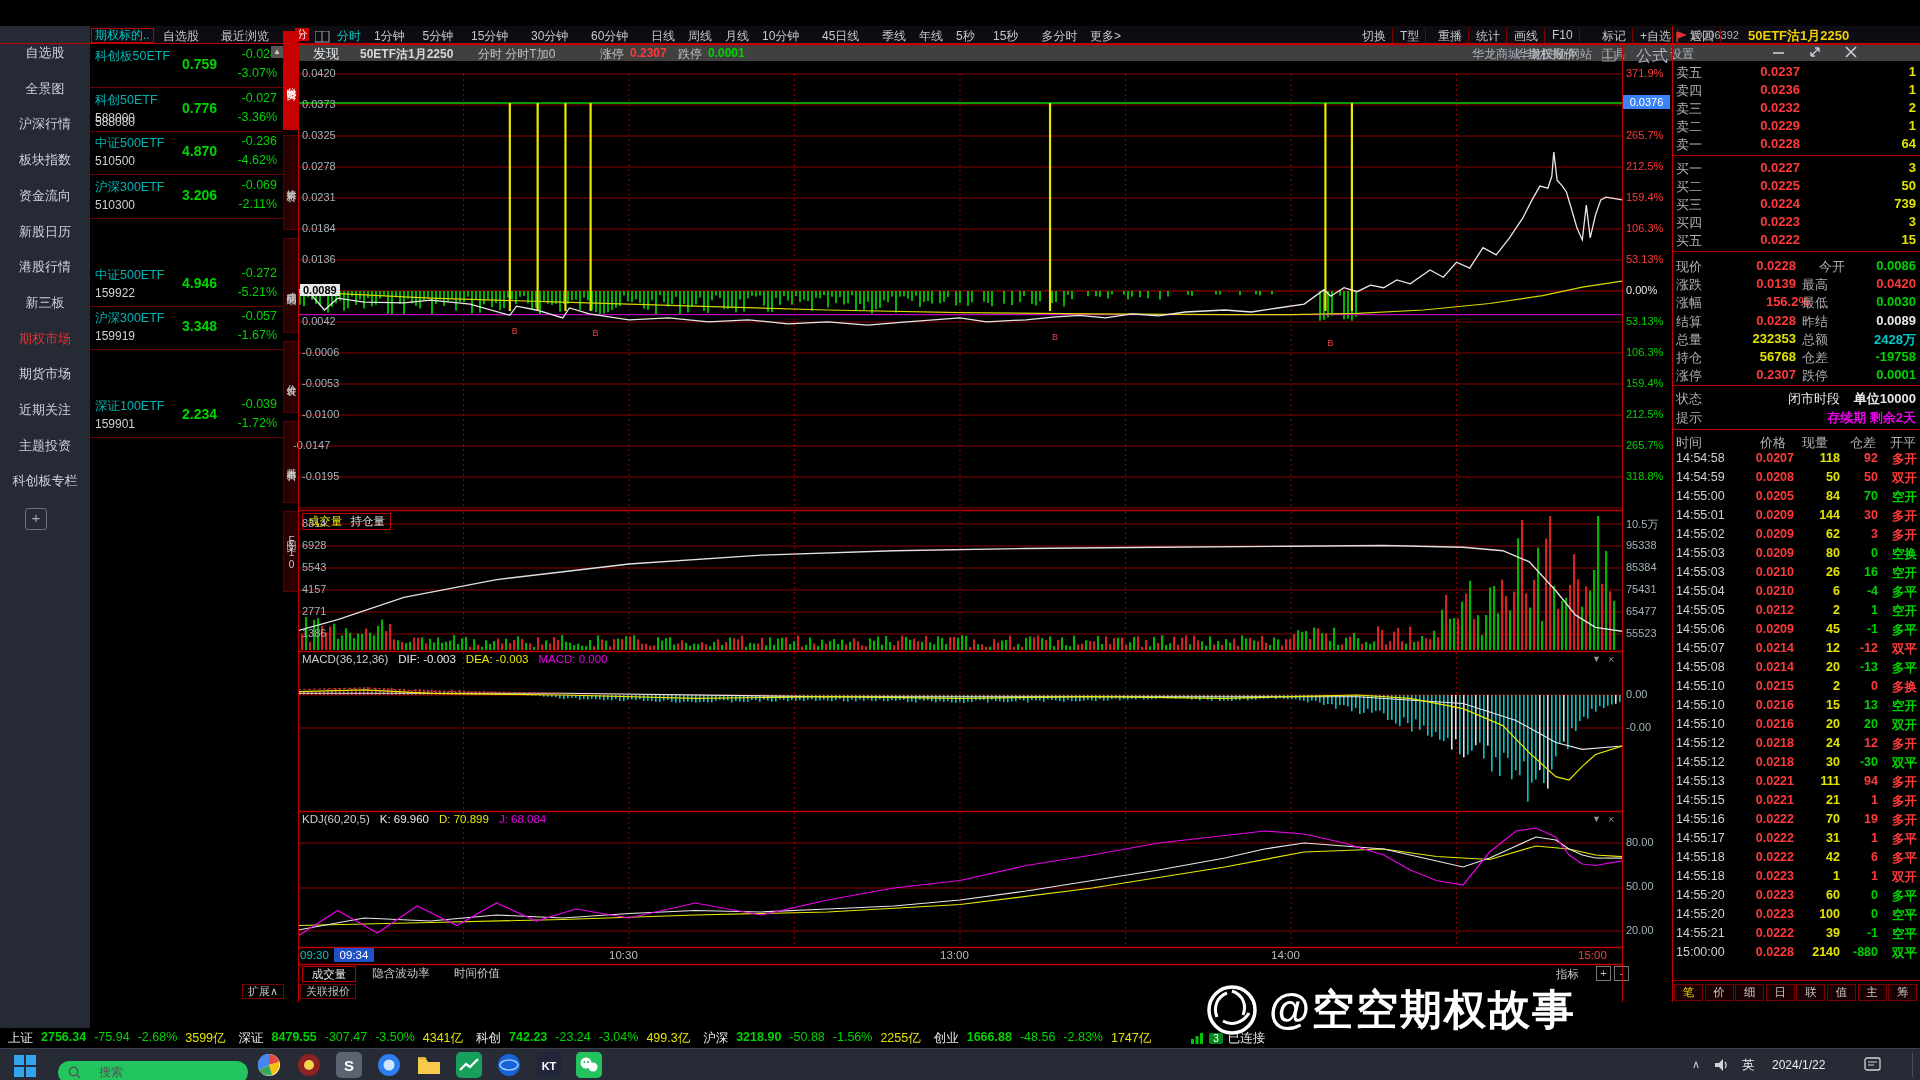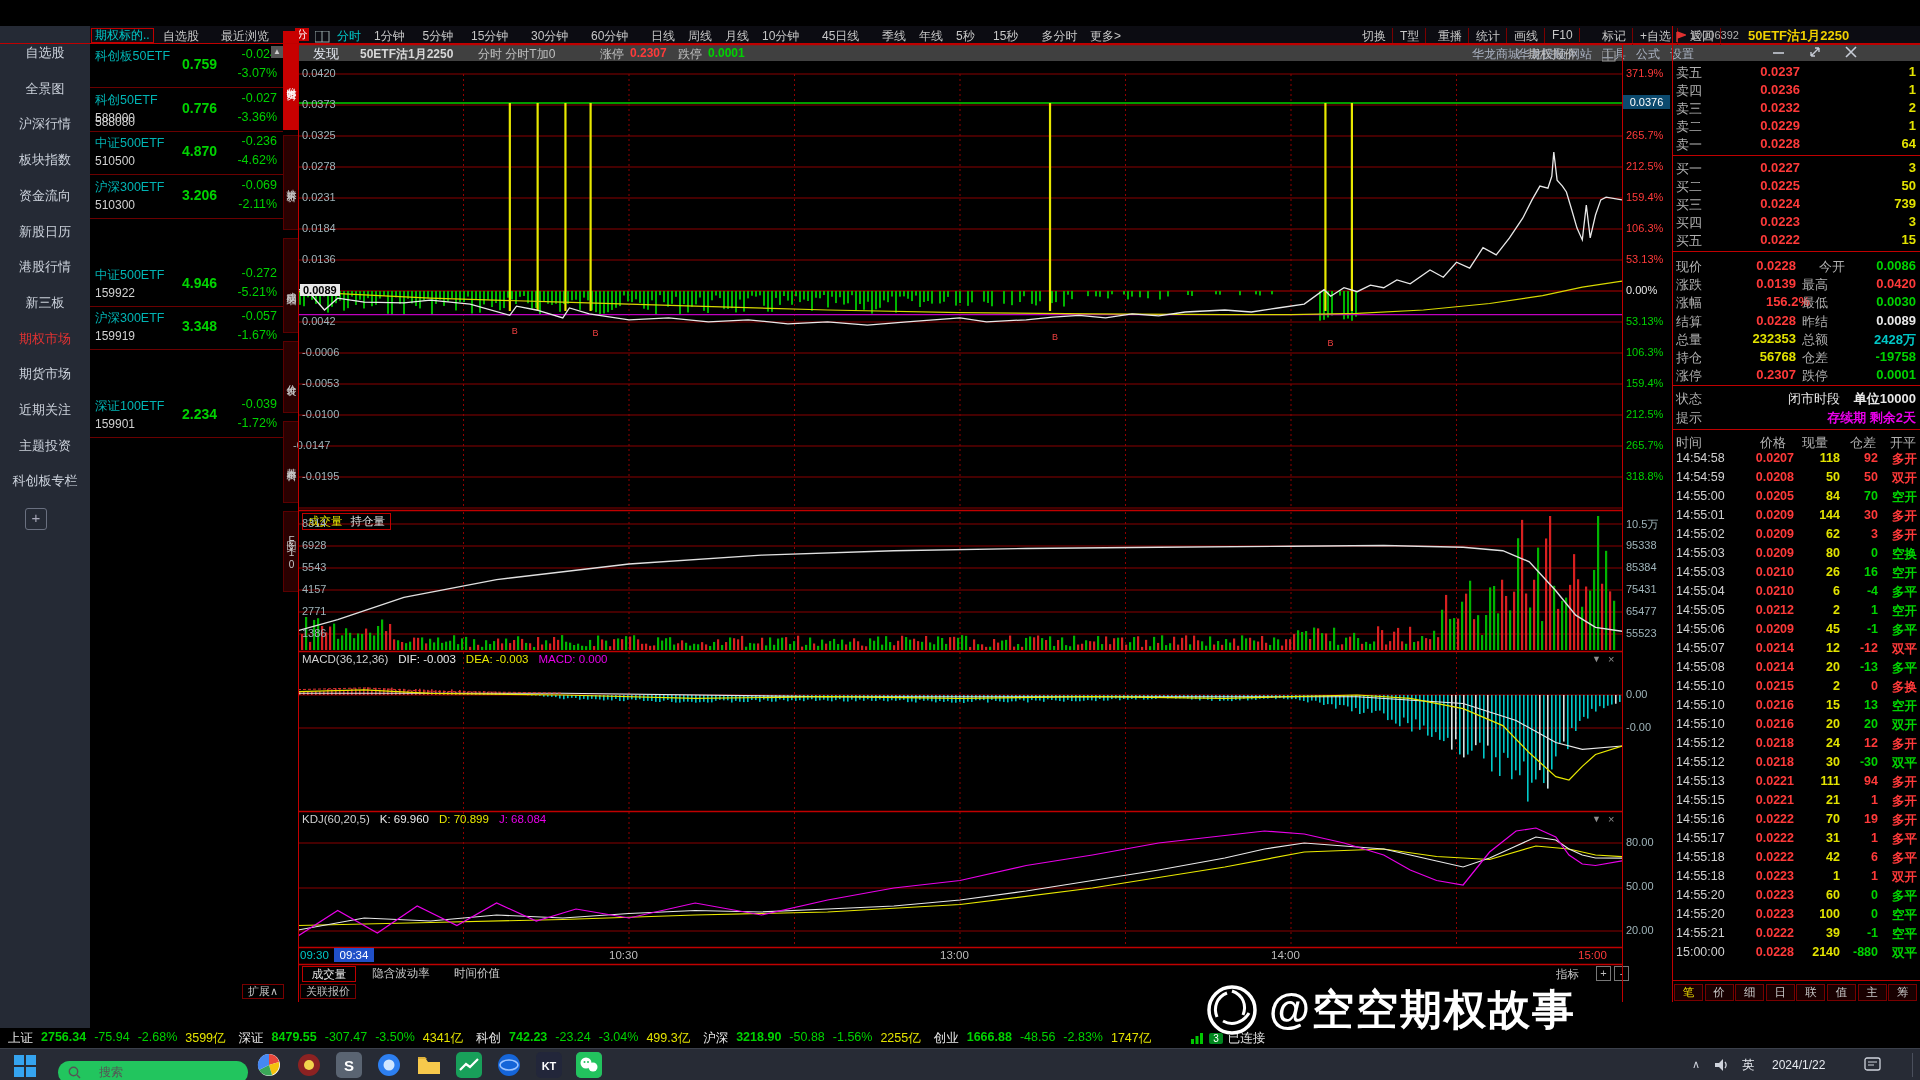--- a/index.html
+++ b/index.html
@@ -55,21 +55,21 @@
           <rect x="11" y="10" width="5" height="5" fill="#7fb3ff"></rect>
         </svg></div>
       <div style="position: absolute; left: 172px; top: 5px; font-size: 13px; color: rgb(226, 230, 238); cursor: pointer;">行情</div>
       <div style="position: absolute; left: 219px; top: 5px; font-size: 13px; color: rgb(226, 230, 238); cursor: pointer;">交易</div>
       <div style="position: absolute; left: 266px; top: 5px; font-size: 13px; color: rgb(226, 230, 238); cursor: pointer;">资讯</div>
       <div style="position: absolute; left: 313px; top: 5px; font-size: 13px; color: rgb(226, 230, 238); cursor: pointer;">发现</div>
       <div style="position: absolute; left: 1472px; top: 6px; font-size: 12px; color: rgb(170, 178, 194); cursor: pointer;">华龙商城</div>
       <div style="position: absolute; left: 1518px; top: 6px; font-size: 12px; color: rgb(170, 178, 194); cursor: pointer;">华龙投顾</div>
       <div style="position: absolute; left: 1568px; top: 6px; font-size: 12px; color: rgb(170, 178, 194); cursor: pointer;">网站</div>
       <div style="position: absolute; left: 1602px; top: 6px; font-size: 12px; color: rgb(170, 178, 194); cursor: pointer;">工具</div>
-      <div style="position: absolute; left: 1636px; top: 6px; font-size: 12px; color: rgb(170, 178, 194); cursor: pointer;">公式</div>
+      <div style="position: absolute; left: 1636px; top: 6px; font-size: 16px; color: rgb(170, 178, 194); cursor: pointer;">公式</div>
       <div style="position: absolute; left: 1670px; top: 6px; font-size: 12px; color: rgb(170, 178, 194); cursor: pointer;">设置</div>
       <div style="position: absolute; left: 1750px; top: 5px;"><span class="winbtn"><svg width="14" height="14">
             <line x1="1" y1="8" x2="12" y2="8" stroke="#c7ccd6" stroke-width="1.6"></line>
           </svg></span><span class="winbtn"><svg width="14" height="14">
             <path d="M3 11 L11 3 M11 3 l-4 0 M11 3 l0 4 M3 11 l4 0 M3 11 l0 -4" stroke="#c7ccd6" stroke-width="1.4" fill="none"></path>
           </svg></span><span class="winbtn"><svg width="14" height="14">
             <path d="M2 2 L12 12 M12 2 L2 12" stroke="#c7ccd6" stroke-width="1.6"></path>
           </svg></span></div>
     </div>
   <div id="toolbar" class="abs">
@@ -1176,21 +1176,21 @@
       <div class="axlbl r" style="position: absolute; left: 1626px; top: 191px;">159.4%</div>
       <div class="axlbl r" style="position: absolute; left: 1626px; top: 222px;">106.3%</div>
       <div class="axlbl r" style="position: absolute; left: 1626px; top: 253px;">53.13%</div>
       <div class="axlbl w" style="position: absolute; left: 1626px; top: 284px;">0.00%</div>
       <div class="axlbl g" style="position: absolute; left: 1626px; top: 315px;">53.13%</div>
       <div class="axlbl g" style="position: absolute; left: 1626px; top: 346px;">106.3%</div>
       <div class="axlbl g" style="position: absolute; left: 1626px; top: 377px;">159.4%</div>
       <div class="axlbl g" style="position: absolute; left: 1626px; top: 408px;">212.5%</div>
       <div class="axlbl g" style="position: absolute; left: 1626px; top: 439px;">265.7%</div>
       <div class="axlbl g" style="position: absolute; left: 1626px; top: 470px;">318.8%</div>
-      <div class="axlbl" style="position: absolute; left: 1623px; top: 95px; width: 47px; background: #0c4a6e; color: rgb(255, 255, 255); font-size: 11px; text-align: center; padding: 1px 0px; z-index: 5;">0.0376</div>
+      <div class="axlbl" style="position: absolute; left: 1623px; top: 95px; width: 47px; background: #3b82f6; color: rgb(255, 255, 255); font-size: 11px; text-align: center; padding: 1px 0px; z-index: 5;">0.0376</div>
       <div style="position: absolute; left: 302px; top: 513px; border: 1px solid rgb(192, 0, 0); padding: 0px 5px; font-size: 11.5px; height: 15px; line-height: 15px;"><span style="position: static; color: rgb(227, 227, 0);">成交量</span><span style="position: static; color: rgb(224, 224, 224); margin-left: 8px;">持仓量</span></div>
       <div class="axlbl pale" style="position: absolute; left: 302px; top: 517px;">8314</div>
       <div class="axlbl pale" style="position: absolute; left: 302px; top: 539px;">6928</div>
       <div class="axlbl pale" style="position: absolute; left: 302px; top: 561px;">5543</div>
       <div class="axlbl pale" style="position: absolute; left: 302px; top: 583px;">4157</div>
       <div class="axlbl pale" style="position: absolute; left: 302px; top: 605px;">2771</div>
       <div class="axlbl pale" style="position: absolute; left: 302px; top: 627px;">1386</div>
       <div class="axlbl pale" style="position: absolute; left: 1626px; top: 517px;">10.5万</div>
       <div class="axlbl pale" style="position: absolute; left: 1626px; top: 539px;">95338</div>
       <div class="axlbl pale" style="position: absolute; left: 1626px; top: 561px;">85384</div>

